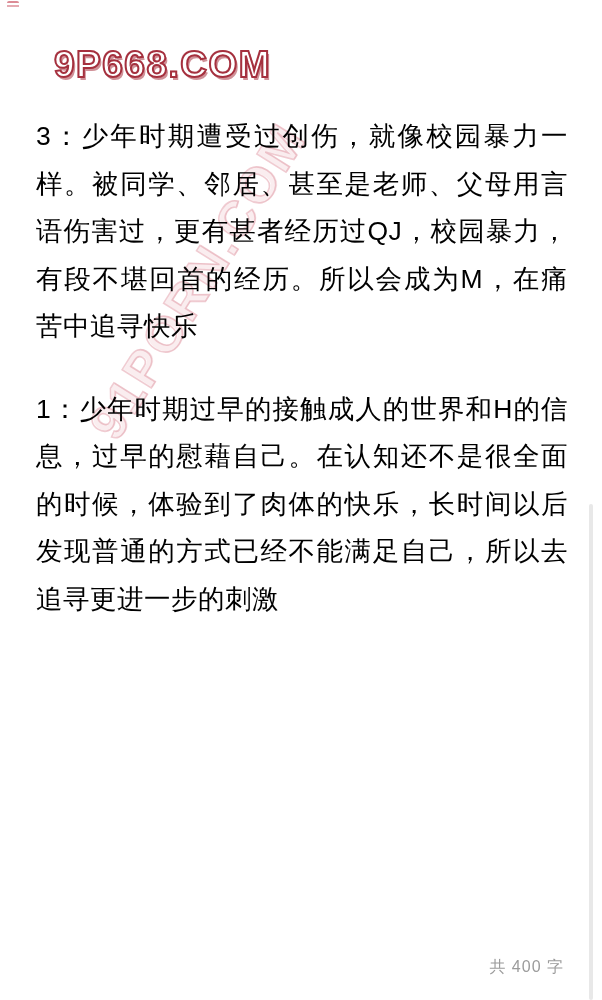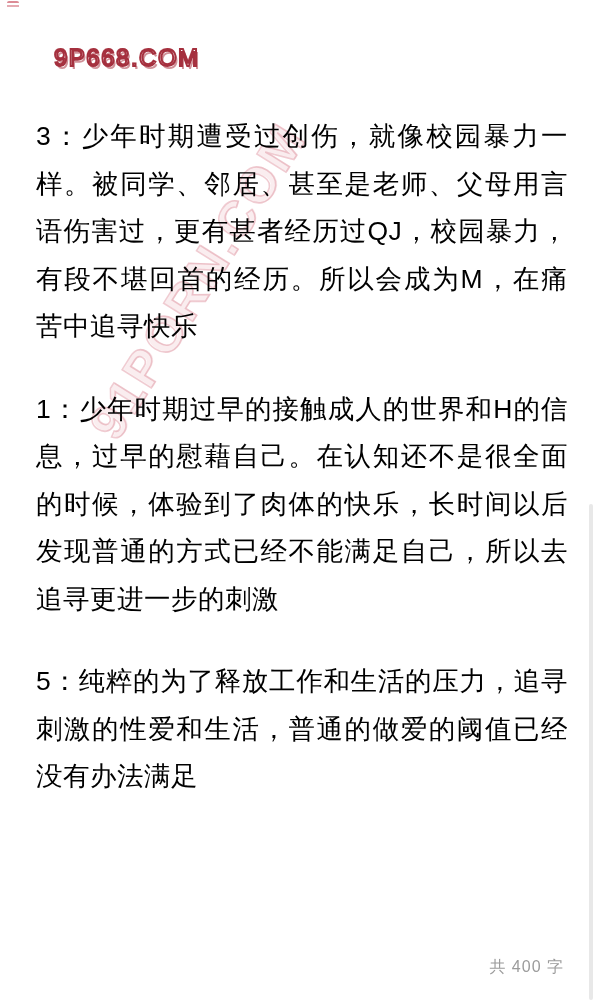--- a/index.html
+++ b/index.html
@@ -27,22 +27,22 @@
       rgba(196,62,79,0.55) 4px 6px, transparent 6px);
     border-radius: 2px;
     opacity: 0.8;
   }
 
   
   .site-logo {
     position: absolute;
     left: 54px;
     top: 44px;
-    font-size: 24px;
-    font-weight: 400;
+    font-size: 37px;
+    font-weight: 700;
     letter-spacing: 1.5px;
     color: #ffffff;
     -webkit-text-stroke: 2px #a5303e;
     text-shadow: 2px 2.5px 0 rgba(170,54,67,0.55), -1px -1px 0 rgba(170,54,67,0.25);
     white-space: nowrap;
     user-select: none;
     text-align: center;
   }
 
   
@@ -108,18 +108,17 @@
 
 <div class="corner-mark"></div>
 
 <div class="site-logo">9P668.COM</div>
 
 <div class="diag-watermark">91PORN.COM</div>
 
 <div class="article">
   <p>3：少年时期遭受过创伤，就像校园暴力一样。被同学、邻居、甚至是老师、父母用言语伤害过，更有甚者经历过QJ，校园暴力，有段不堪回首的经历。所以会成为M，在痛苦中追寻快乐</p>
   <p>1：少年时期过早的接触成人的世界和H的信息，过早的慰藉自己。在认知还不是很全面的时候，体验到了肉体的快乐，长时间以后发现普通的方式已经不能满足自己，所以去追寻更进一步的刺激</p>
-  <p>5：纯粹的为了释放工作和生活的压力，追寻刺激的性爱和生活，普通的做爱的阈值已经没有办法满足</p>
 </div>
 
 <div class="word-count">共 400 字</div>
 
 <div class="scrollbar-thumb"></div>
 
 </body></html>

